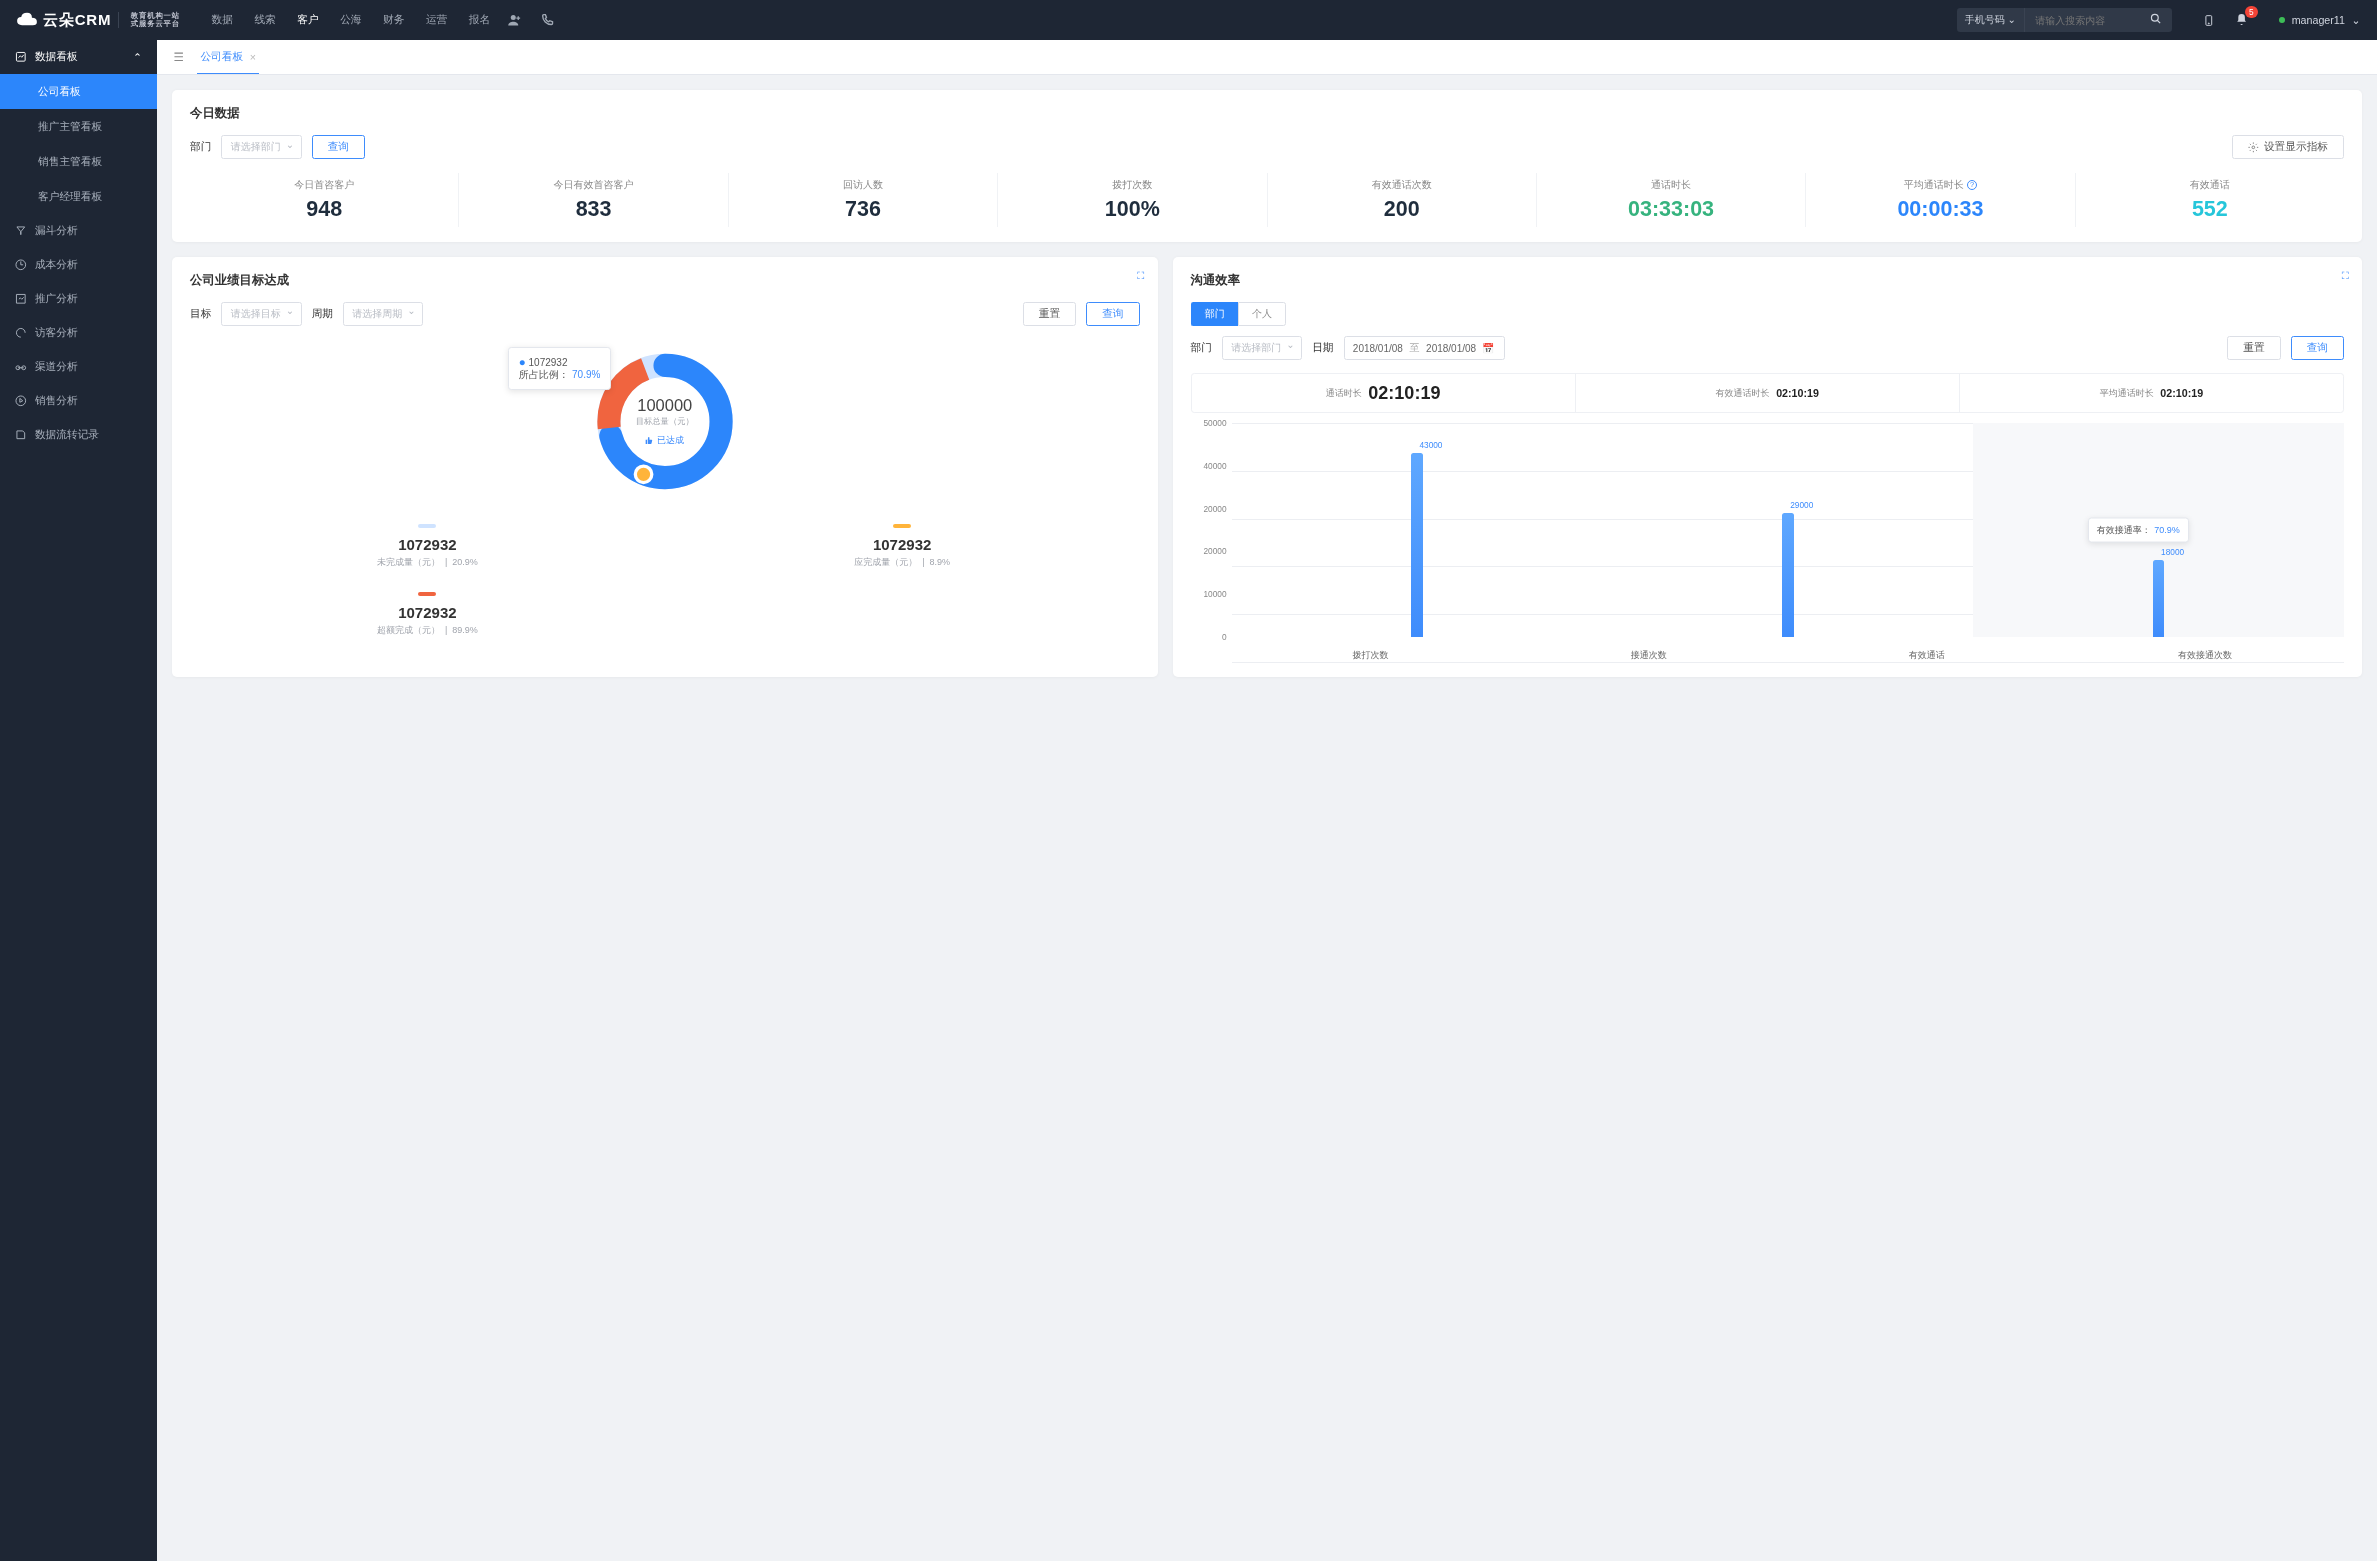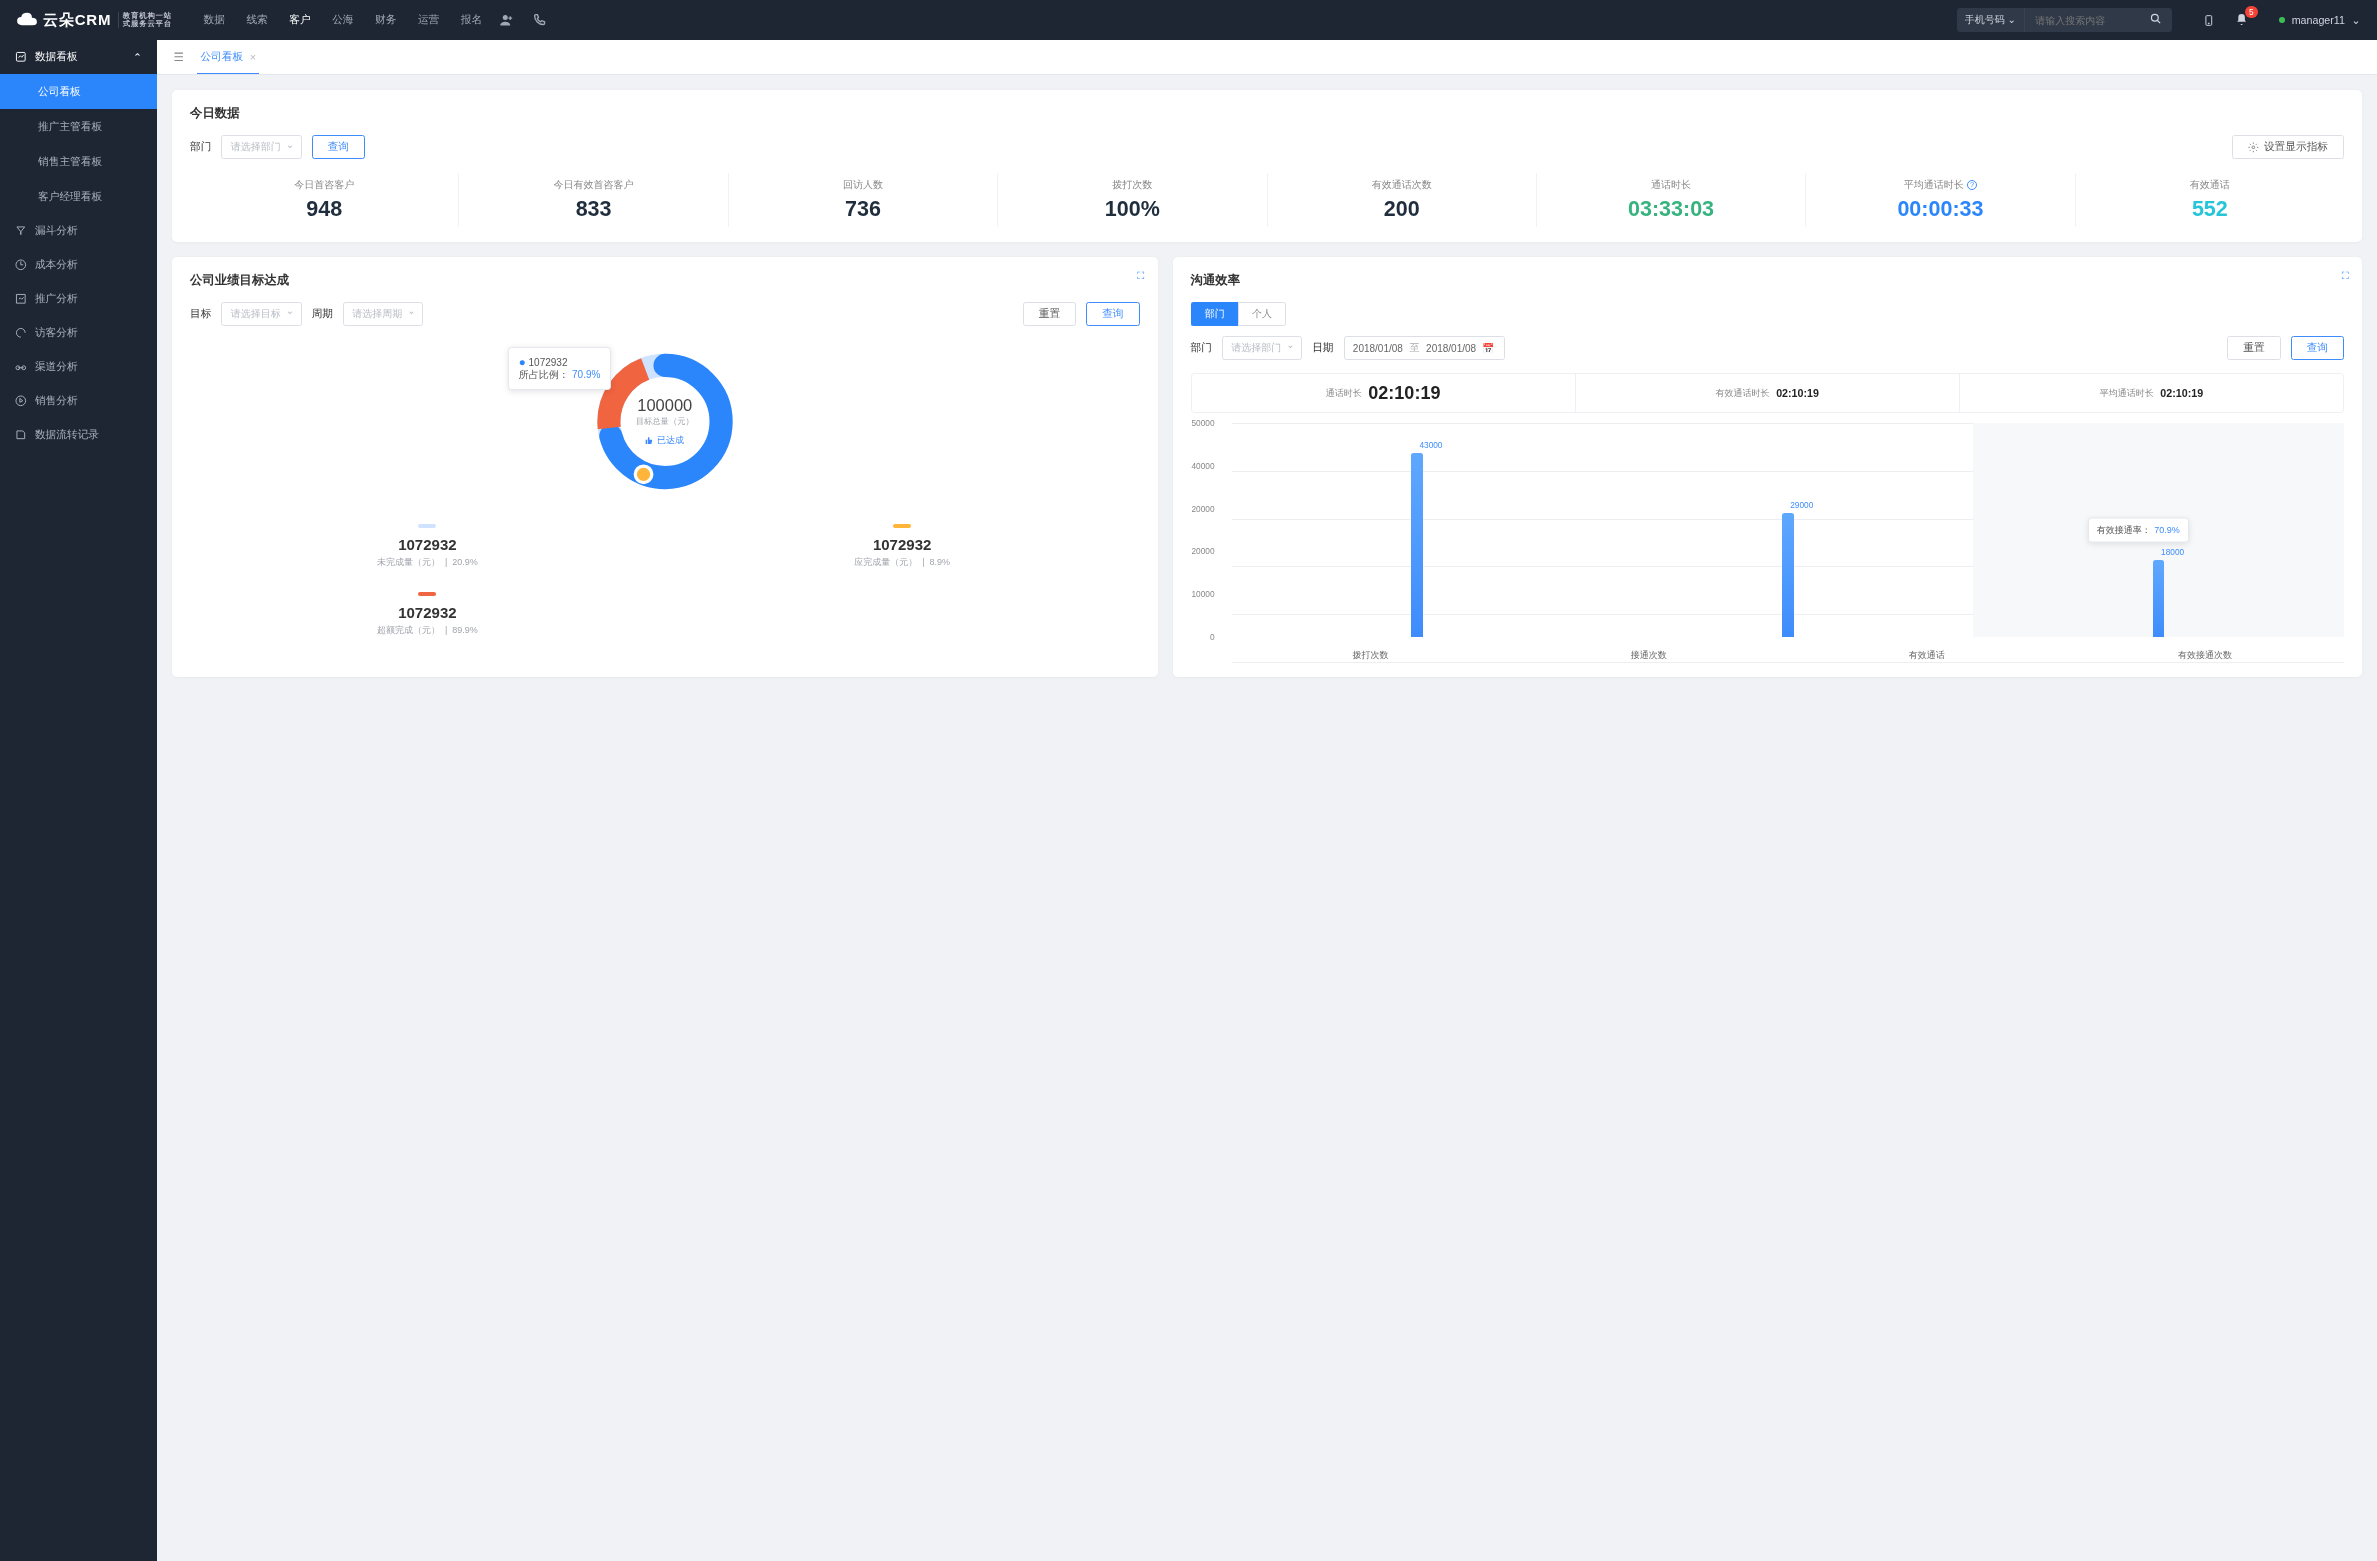--- a/index.html
+++ b/index.html
@@ -1,21 +1,21 @@
 <!DOCTYPE html>
 <html style="font-size:13.2px"><head>
   <meta charset="utf-8">
   <style>
     * { box-sizing: border-box; margin: 0; padding: 0; }
     body { font-family: -apple-system, "Microsoft YaHei", "PingFang SC", sans-serif; background: #f0f2f5; }
 
     
     .top-nav { height: 40px; background: #1e2634; display: flex; align-items: center; color: #a0a8b4; padding: 0 16.5px; gap: 15px; }
     .logo-block { display: flex; align-items: center; gap: 6.6px; color: #fff; font-size: 15px; font-weight: 700; letter-spacing: 0.8px; }
-    .logo-sub { font-size: 7.4px; line-height: 1.1; color: #c0c4d0; border-left: 0.8px solid #3a4352; padding-left: 4px; }
+    .logo-sub { font-size: 7.4px; line-height: 1.1; color: #c0c4d0; border-left: 0.8px solid #3a4352; padding-left: 12px; }
     .nav-link { font-size: 10.7px; cursor: pointer; }
     .nav-link.active { color: #fff; }
     .nav-icon { width: 18px; height: 18px; display: inline-flex; align-items: center; justify-content: center; cursor: pointer; }
     .nav-spacer { flex: 1; }
     .search-group { display: flex; background: #303948; border-radius: 3.3px; overflow: hidden; }
     .search-select { background: transparent; border: none; color: #cfd4de; font-size: 10px; padding: 5px 8.3px; }
     .search-input { background: transparent; border: none; color: #cfd4de; font-size: 10px; padding: 5px 10px; width: 116px; border-left: 0.8px solid #3a4352; outline: none; }
     .search-btn { background: transparent; border: none; padding: 0 10px; color: #cfd4de; cursor: pointer; }
     .user-block { display: flex; align-items: center; gap: 6.6px; font-size: 10.7px; color: #cfd4de; cursor: pointer; }
     .status-dot { width: 5.8px; height: 5.8px; border-radius: 50%; background: #3dbd57; }
@@ -92,21 +92,21 @@
 
     .eff-stats { display:flex; border:0.8px solid #eef0f4; border-radius:3.3px; margin:10px 0; }
     .eff-stat { flex:1; text-align:center; padding:8.3px 0; border-right:0.8px solid #eef0f4; display:flex; align-items:center; justify-content:center; gap:6.6px; }
     .eff-stat:last-child { border-right:none; }
     .eff-label { font-size:9px; color:#888; }
     .eff-val-big { font-size:18px; font-weight:700; color:#222; }
     .eff-val { font-size:10.7px; font-weight:700; color:#222; }
 
     .bar-chart { position:relative; height:239px; padding-left:41px; padding-bottom:25px; }
     .y-axis { position:absolute; left:0; top:0; bottom:25px; width:41px; }
-    .y-tick { position:absolute; right:17px; font-size:8.3px; color:#888; transform:translateY(50%); }
+    .y-tick { position:absolute; right:5px; font-size:8.3px; color:#888; transform:translateY(50%); }
     .grid-line { position:absolute; left:41px; right:0; border-top:0.8px solid #eceef2; }
     .bars-area { position:absolute; left:41px; right:0; top:0; bottom:25px; display:flex; }
     .bar-col { flex:1; position:relative; display:flex; align-items:flex-end; justify-content:center; }
     .bar-col.alt { background:#f7f8fa; }
     .bar { width:11.6px; background:linear-gradient(#5fa8ff,#3e8cfc); border-radius:2.5px 2.5px 0 0; position:relative; }
     .bar-lbl { position:absolute; top:-13.2px; left:8.3px; font-size:8.3px; color:#3e8cfc; white-space:nowrap; }
     .x-labels { position:absolute; left:41px; right:0; bottom:0; display:flex; }
     .x-lbl { flex:1; text-align:center; font-size:9px; color:#666; }
     .chart-tooltip { position:absolute; background:#fff; border:0.8px solid #e4e7ed; box-shadow:0 1.7px 6.6px rgba(0,0,0,0.1); border-radius:3.3px; padding:5px 8.3px; font-size:9px; color:#555; white-space:nowrap; z-index:5; }
     .chart-tooltip .tp-val { color:#3e8cfc; margin-left:3.3px; }

